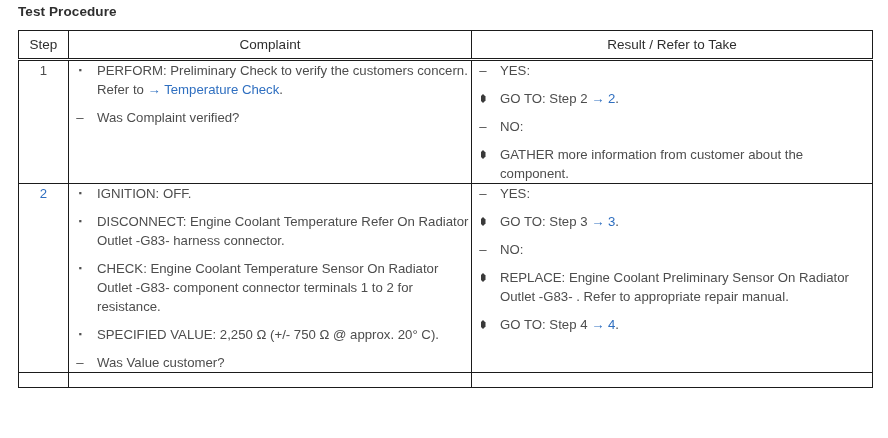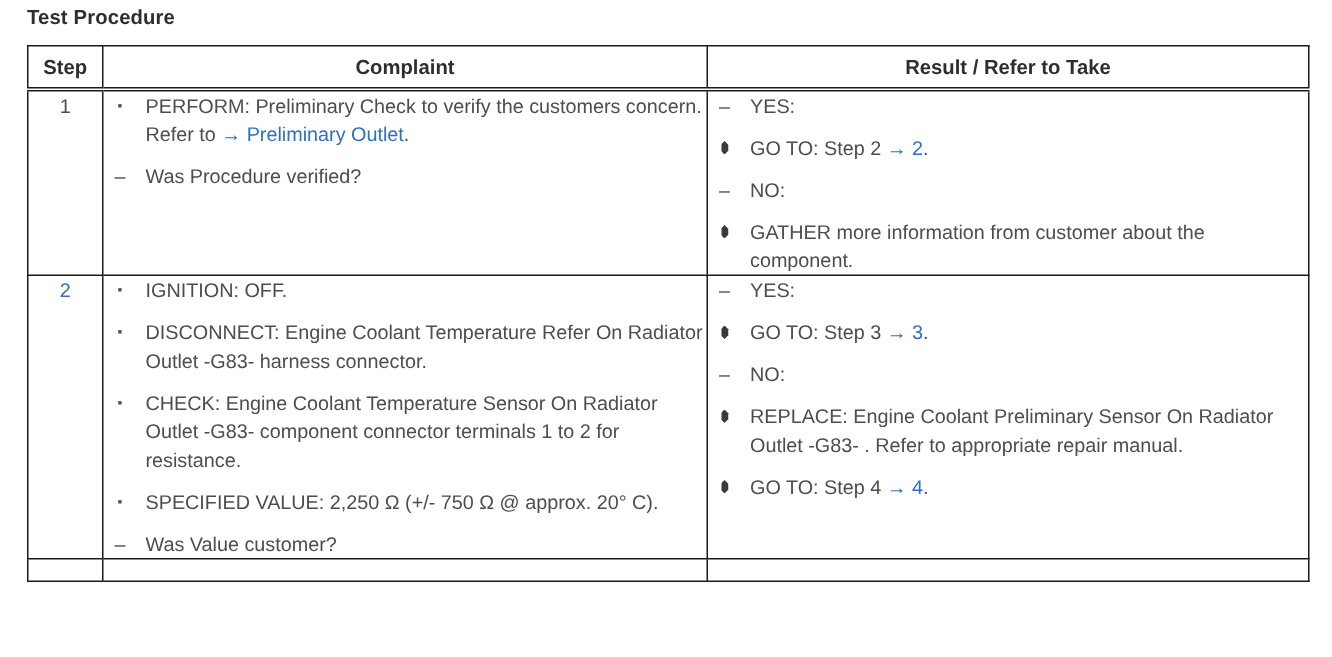--- a/index.html
+++ b/index.html
@@ -44,21 +44,21 @@
 
   table.proc th,
   table.proc td {
     border: 1px solid #1b1b1b;
     vertical-align: top;
     padding: 0;
   }
   table.proc thead th {
     text-align: center;
     font-size: 13.5px;
-    font-weight: bold;
+    font-weight: normal;
     color: #2e2e2e;
     padding: 5px 4px 6px 4px;
     border-bottom: 3px double #1b1b1b;
     height: 16px;
     vertical-align: middle;
   }
   table.proc tbody td {
     font-size: 13.2px;
     line-height: 19px;
     color: #4d4d4d;
@@ -139,22 +139,22 @@
         <th>Step</th>
         <th>Complaint</th>
         <th>Result / Refer to Take</th>
       </tr>
     </thead>
     <tbody id="tbody">
         <tr>
           <td class="step-cell">1</td>
           <td class="body-cell">
             <ul class="items">
-              <li><span class="marker dot">▪</span><span class="txt">PERFORM: Preliminary Check to verify the customers concern. Refer to <a class="xref" href="#">→ Preliminary Outlet</a>.</span></li>
-              <li><span class="marker dash">–</span><span class="txt">Was Procedure verified?</span></li>
+              <li><span class="marker dot">▪</span><span class="txt">PERFORM: Preliminary Check to verify the customers concern. Refer to <a class="xref" href="#">→ Temperature Check</a>.</span></li>
+              <li><span class="marker dash">–</span><span class="txt">Was Complaint verified?</span></li>
             </ul>
           </td>
           <td class="body-cell">
             <ul class="items">
               <li><span class="marker dash">–</span><span class="txt">YES:</span></li>
               <li><span class="marker lozenge"><i></i></span><span class="txt">GO TO: Step 2 <a class="xref" href="#">→ 2</a>.</span></li>
               <li><span class="marker dash">–</span><span class="txt">NO:</span></li>
               <li><span class="marker lozenge"><i></i></span><span class="txt">GATHER more information from customer about the component.</span></li>
             </ul>
           </td>

